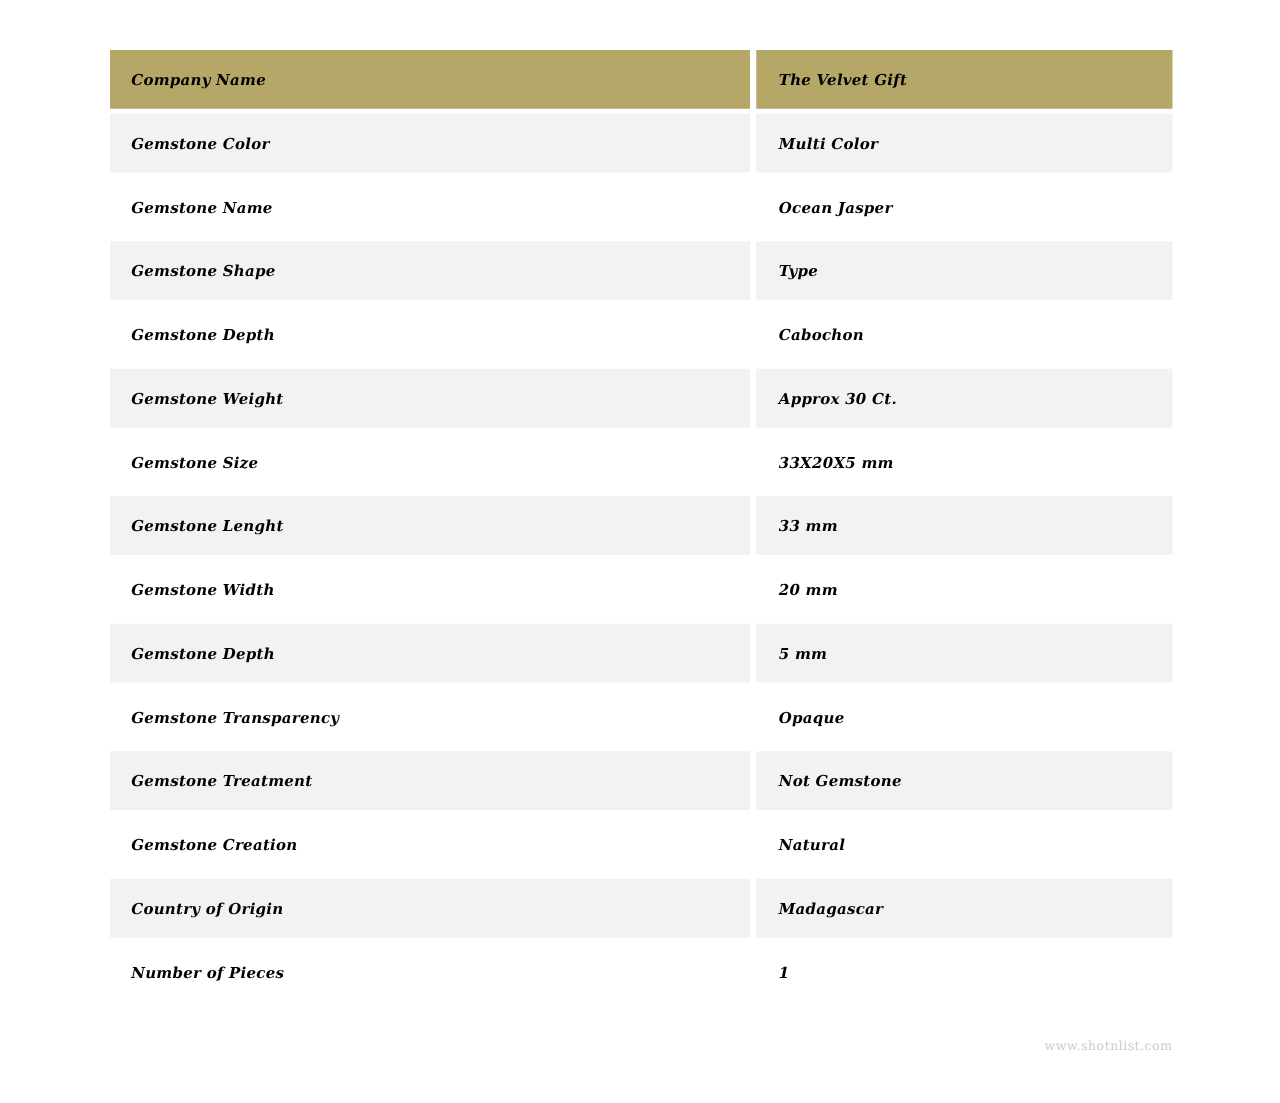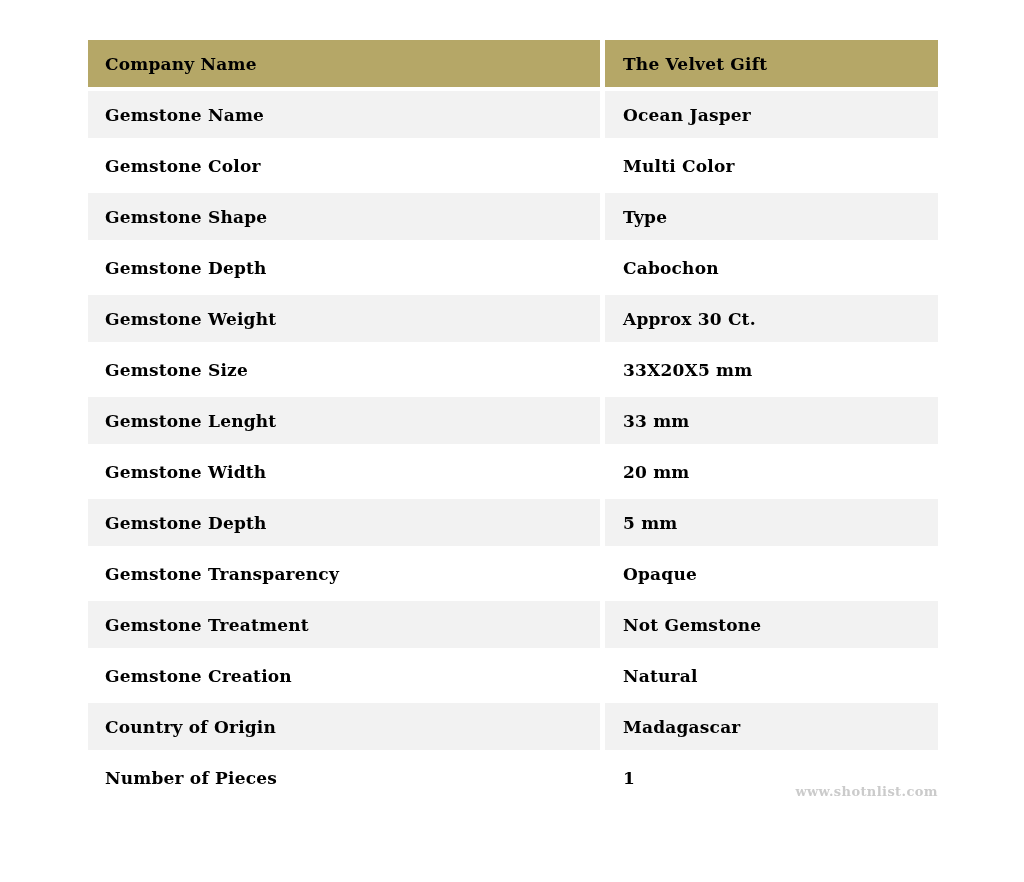--- a/index.html
+++ b/index.html
@@ -18,67 +18,68 @@
     width: 860px;
     border-collapse: separate;
     border-spacing: 5px 4px;
     table-layout: fixed;
   }
   col.col-label { width: 512px; }
   col.col-value { width: 333px; }
   .spec-table th,
   .spec-table td {
     height: 47px;
-    font-size: 17px;
+    font-size: 12px;
     font-weight: bold;
     color: var(--text, #000000);
     text-align: left;
     vertical-align: middle;
     padding: 0 0 0 17px;
     letter-spacing: 0.2px;
     overflow: hidden;
     white-space: nowrap;
+    font-style: italic;
   }
   .spec-table td.value-cell,
   .spec-table th.value-cell { padding-left: 18px; }
   .spec-table thead th { background: var(--header-bg, #b5a767); }
   .spec-table tbody tr:nth-child(odd) td { background: var(--row-alt-bg, #f2f2f2); }
   .spec-table tbody tr:nth-child(even) td { background: var(--row-bg, #ffffff); }
   .watermark {
     position: absolute;
-    top: 784px;
+    top: 832px;
     right: 86px;
-    font-size: 13px;
-    font-weight: bold;
+    font-size: 10px;
+    font-weight: normal;
     color: var(--watermark, #cbcbcb);
     letter-spacing: 0.4px;
   }
 </style>
 </head>
 <body>
 
 <table class="spec-table">
   <colgroup>
     <col class="col-label">
     <col class="col-value">
   </colgroup>
   <thead>
     <tr>
       <th class="label-cell">Company Name</th>
       <th class="value-cell">The Velvet Gift</th>
     </tr>
   </thead>
   <tbody>
     <tr>
+      <td class="label-cell">Gemstone Color</td>
+      <td class="value-cell">Multi Color</td>
+    </tr>
+    <tr>
       <td class="label-cell">Gemstone Name</td>
       <td class="value-cell">Ocean Jasper</td>
-    </tr>
-    <tr>
-      <td class="label-cell">Gemstone Color</td>
-      <td class="value-cell">Multi Color</td>
     </tr>
     <tr>
       <td class="label-cell">Gemstone Shape</td>
       <td class="value-cell">Type</td>
     </tr>
     <tr>
       <td class="label-cell">Gemstone Depth</td>
       <td class="value-cell">Cabochon</td>
     </tr>
     <tr>

